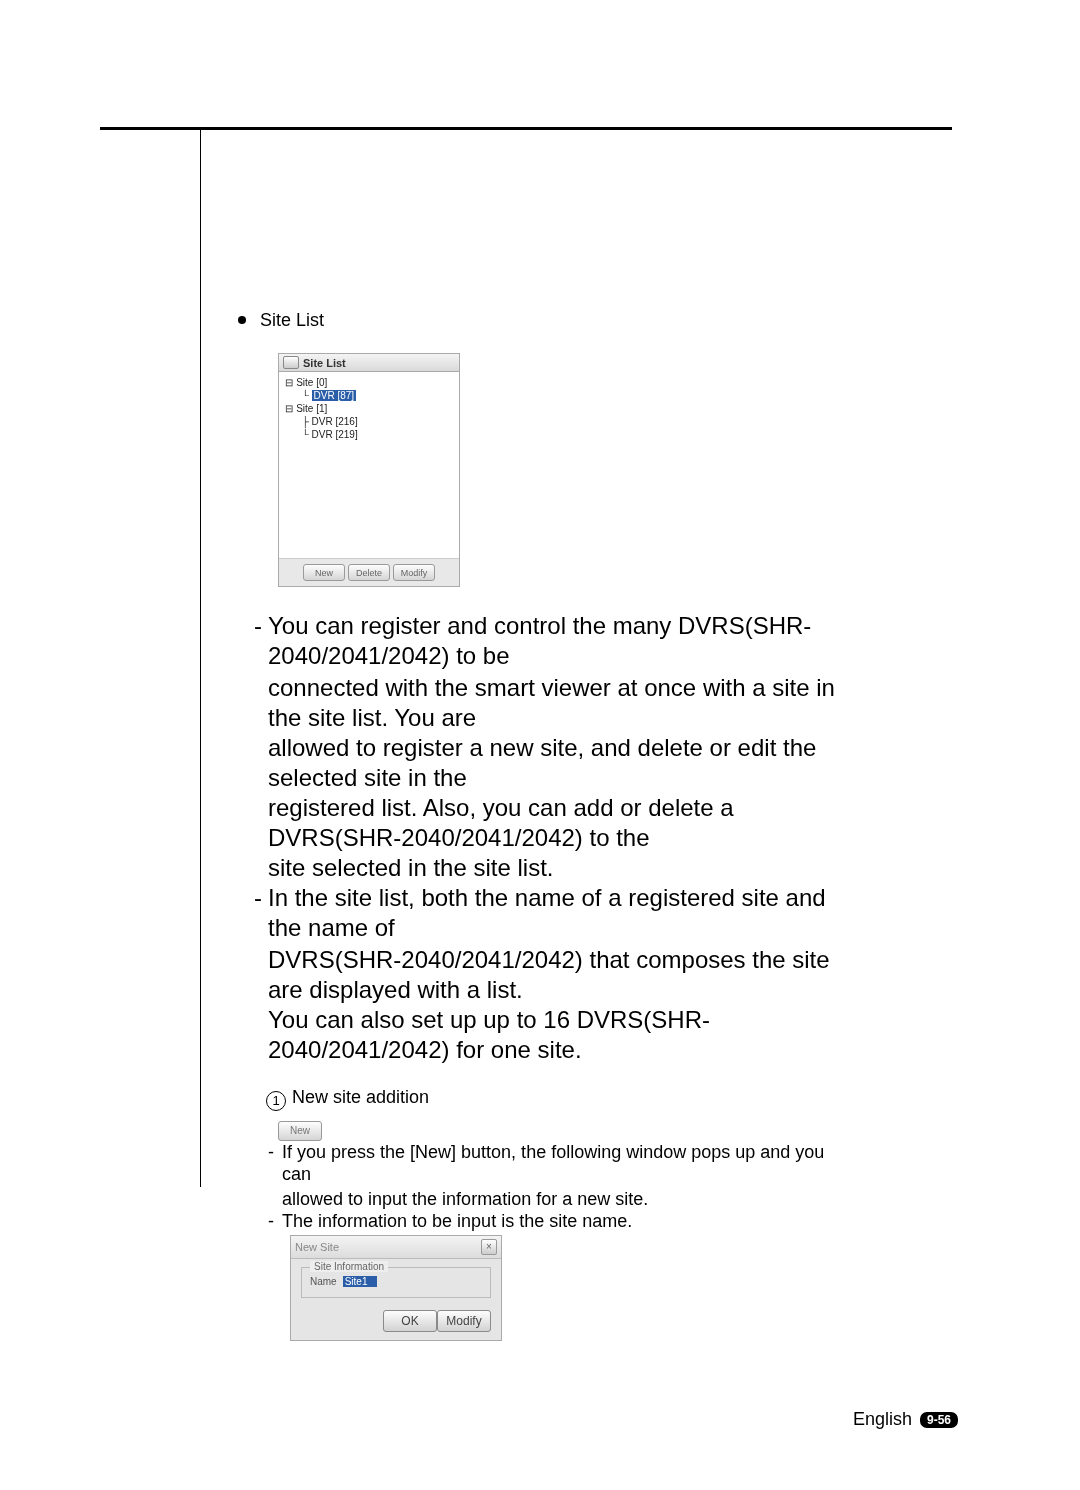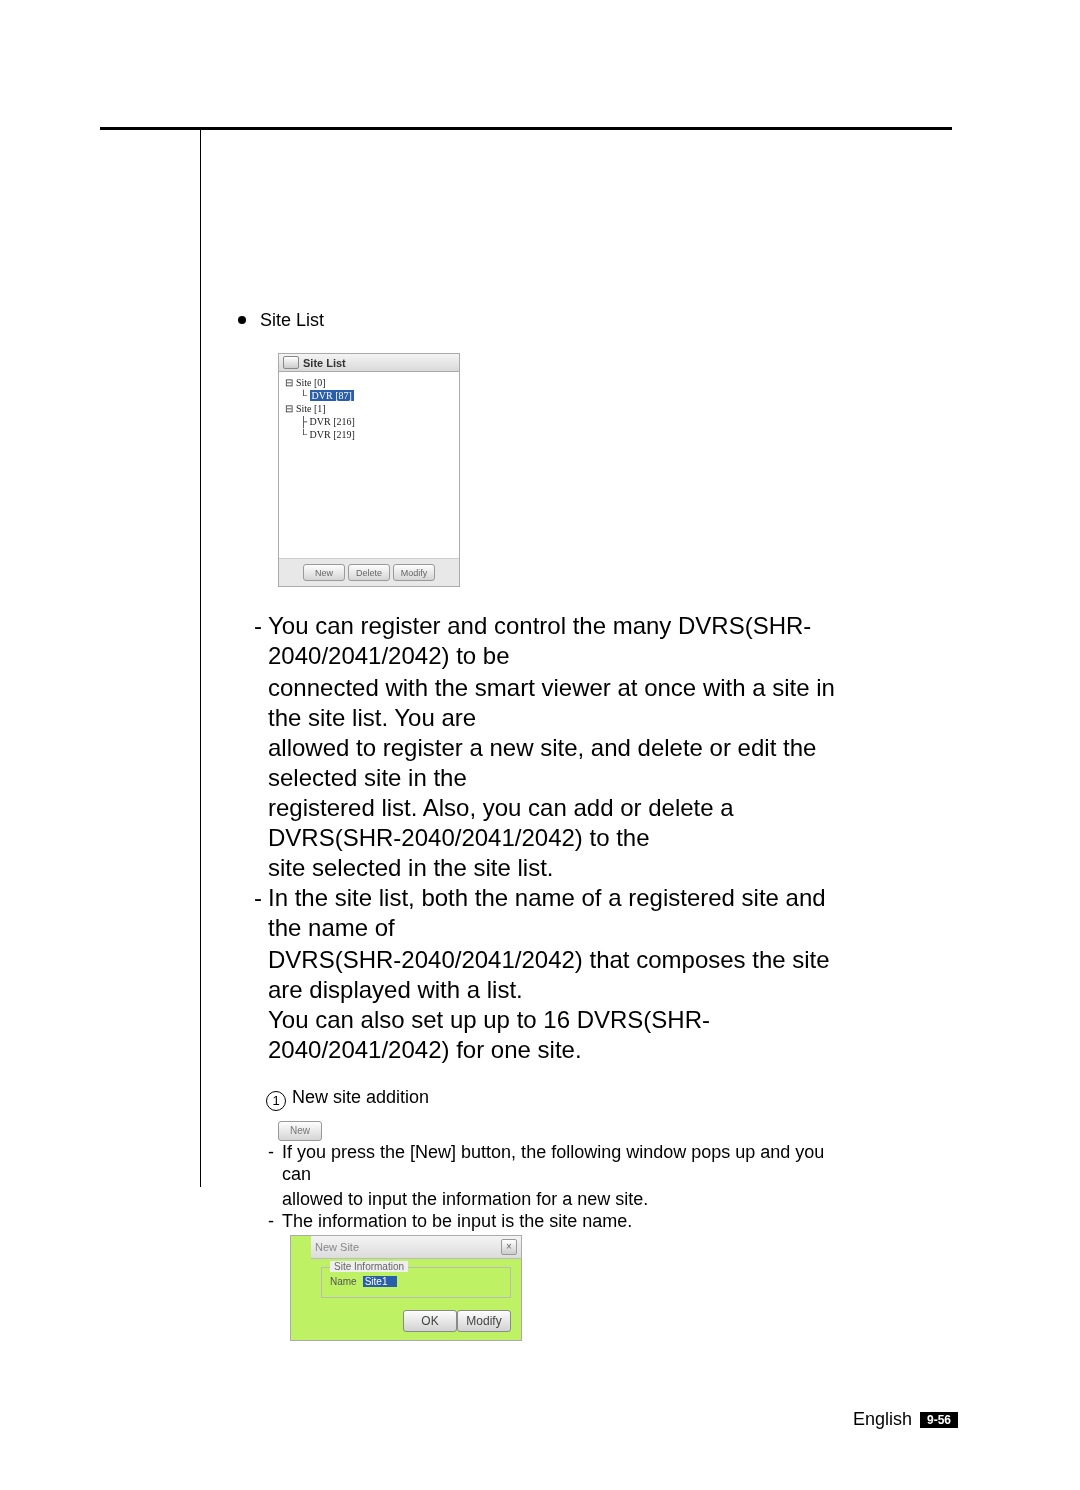--- a/index.html
+++ b/index.html
@@ -85,21 +85,21 @@
   }
   .tree {
     background: #fff;
     padding: 4px 4px 4px 6px;
     font-size: 10px;
     line-height: 1.3;
     height: 178px;
     border-bottom: 1px solid #ccc;
     color: #222;
   }
-  .tree .node { white-space: pre; font-family: Liberation Serif, serif; }
+  .tree .node { white-space: pre; font-family: Liberation Sans, sans-serif; }
   .tree .sel { background: #2b5ea8; color: #fff; padding: 0 2px; }
   .panel-btnrow {
     display: flex;
     justify-content: center;
     gap: 3px;
     padding: 5px 4px;
     background: #e8e8e8;
   }
   .panel-btnrow .btn3d {
     display: inline-flex;
@@ -180,24 +180,23 @@
     left: 16px;
     top: 0;
   }
   .sub-paras .indent { padding-left: 30px; }
 
   
   .dialog {
     margin-left: 52px;
     width: 210px;
     border: 1px solid #aaa;
-    background: #bef264;
+    background: #e5e5e5;
     font-size: 11px;
     color: #555;
-    padding-left: 20px;
   }
   .dlg-title {
     display: flex;
     align-items: center;
     justify-content: space-between;
     padding: 3px 4px;
     background: linear-gradient(#f4f4f4,#dcdcdc);
     border-bottom: 1px solid #bbb;
     font-size: 11px;
     color: #888;
@@ -270,21 +269,21 @@
     display: flex;
     align-items: center;
     gap: 8px;
   }
   .page-pill {
     display: inline-flex;
     align-items: center;
     justify-content: center;
     background: #000;
     color: #fff;
-    border-radius: 0;
+    border-radius: 7px;
     padding: 1px 7px;
     font-size: 12px;
     font-weight: bold;
   }
 </style>
 </head>
 <body>
 
 <div class="page">
   <div class="top-rule"></div>

